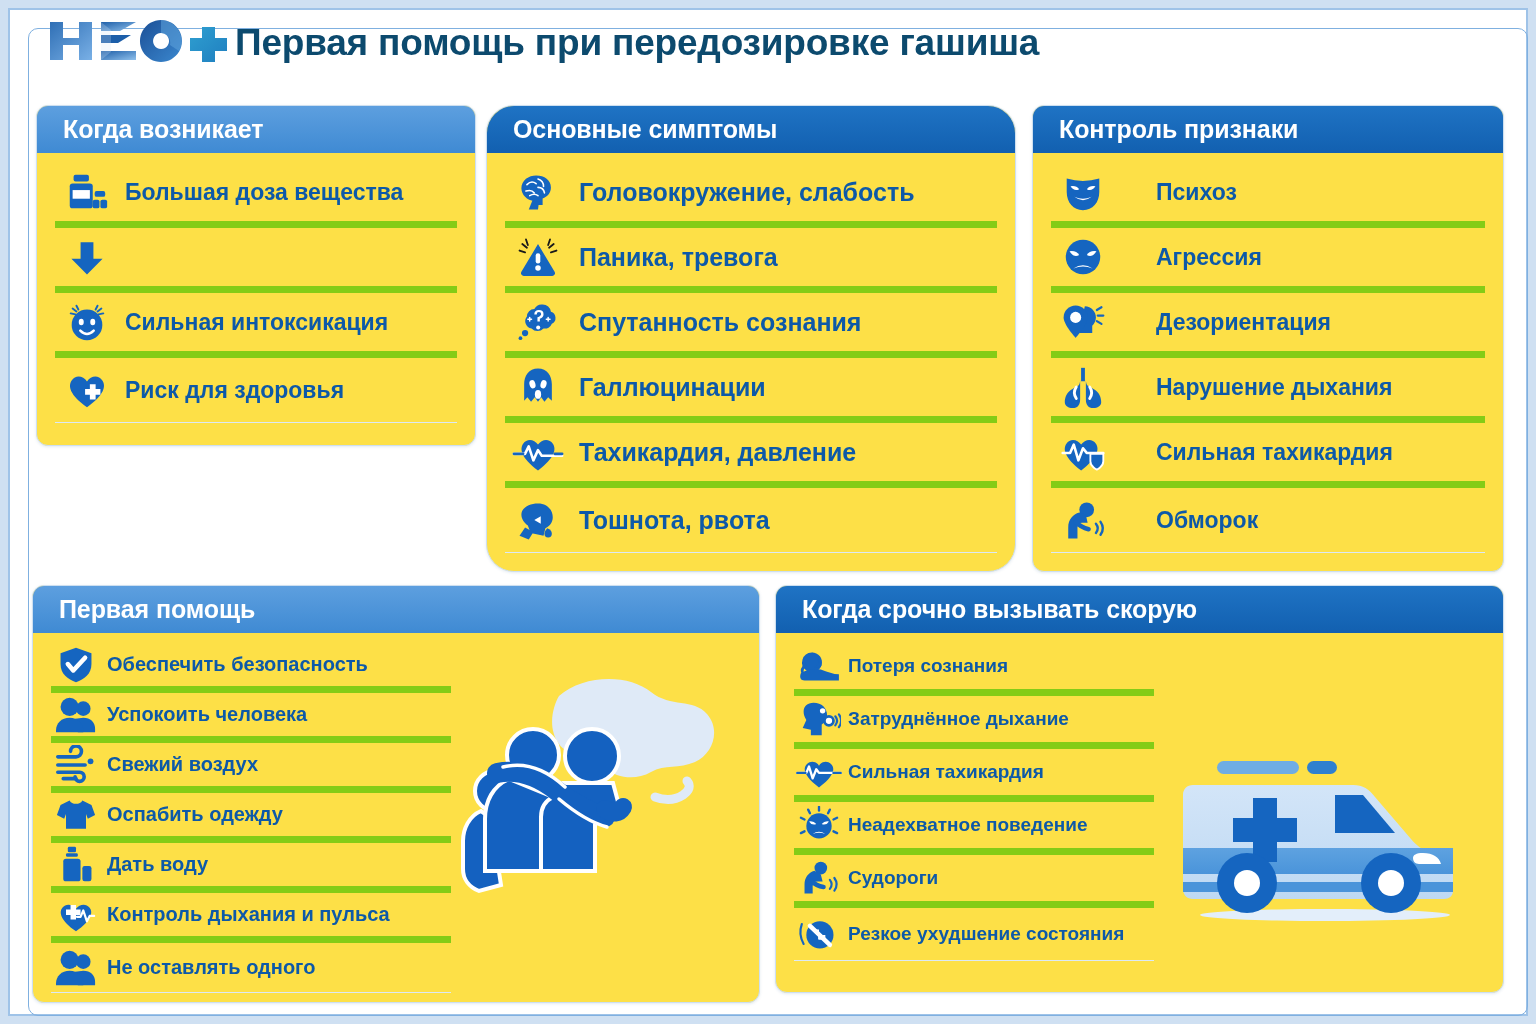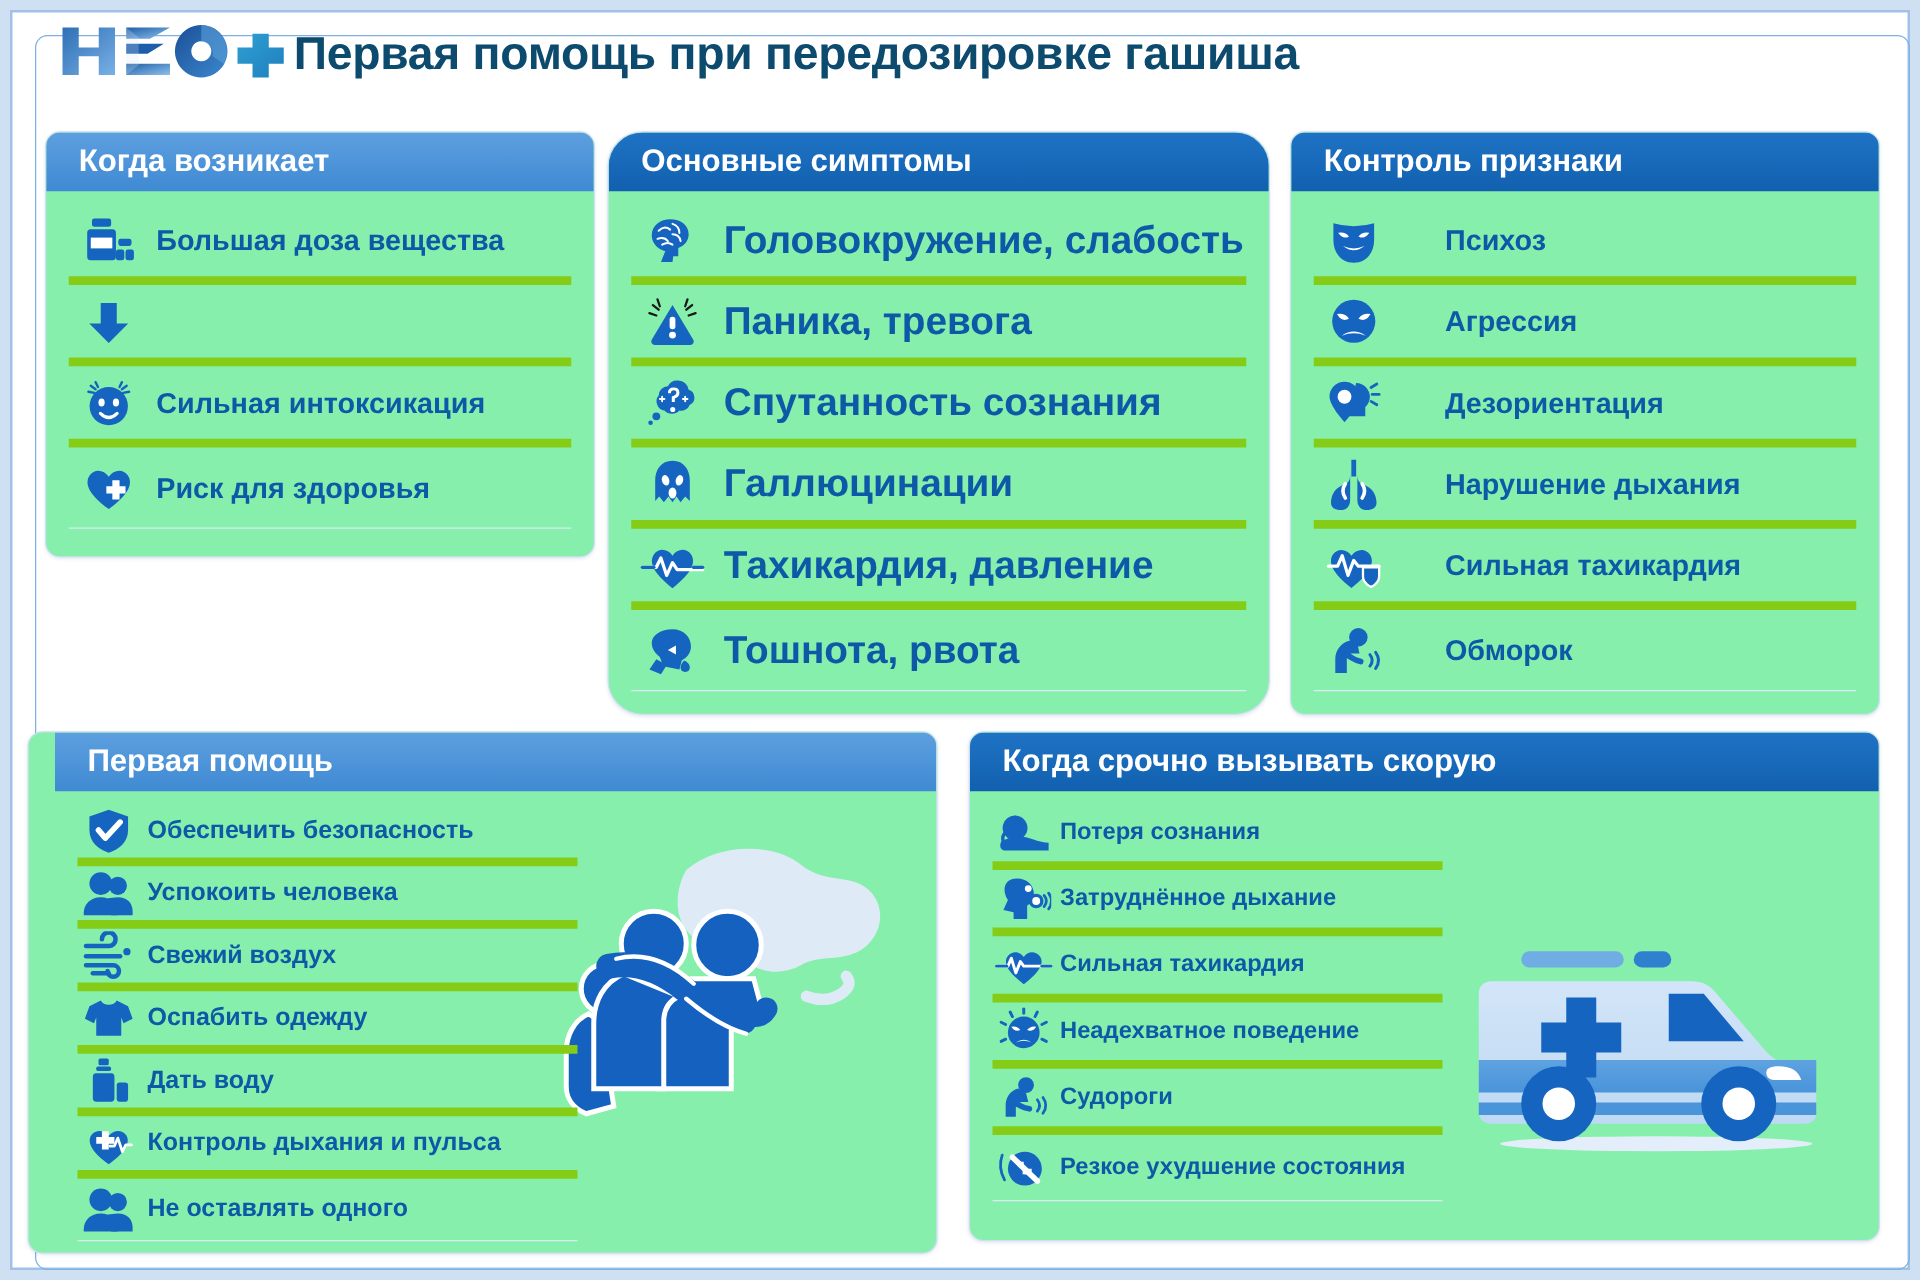--- a/index.html
+++ b/index.html
@@ -27,21 +27,21 @@
   .logo{position:absolute;left:44px;top:14px;width:190px;height:62px;}
   .title{
     position:absolute;left:235px;top:22px;
     font-size:37px;font-weight:bold;color:#0c4a6e;
     letter-spacing:-0.2px;white-space:nowrap;
   }
 
   
   .card{
     position:absolute;
-    background:#86efac;
+    background:#fde047;
     border:1px solid #cddff0;
     border-radius:12px;
     box-shadow:0 1px 3px rgba(40,90,150,.13);
     box-sizing:border-box;
     overflow:hidden;
   }
   .card-head{
     height:47px;
     display:flex;align-items:center;
     padding-left:26px;
@@ -72,28 +72,28 @@
 
   
   #card-when{left:36px;top:105px;width:440px;height:341px;}
   #card-when .row{height:65px;}
   #card-when .ico{width:64px;height:58px;}
   #card-when .lbl{font-size:23px;margin-left:6px;}
 
   #card-symptoms{left:486px;top:105px;width:530px;height:467px;border-radius:28px;}
   #card-symptoms .row{height:65px;}
   #card-symptoms .ico{width:66px;height:58px;}
-  #card-symptoms .lbl{font-size:31px;margin-left:8px;}
+  #card-symptoms .lbl{font-size:25px;margin-left:8px;}
 
   #card-danger{left:1032px;top:105px;width:472px;height:467px;}
   #card-danger .row{height:65px;gap:31px;}
   #card-danger .ico{width:64px;height:58px;}
   #card-danger .lbl{font-size:23px;margin-left:10px;}
 
-  #card-aid{left:22px;top:585px;width:728px;height:418px;padding-left:21px;}
+  #card-aid{left:32px;top:585px;width:728px;height:418px;}
   #card-aid .row{height:50px;width:400px;}
   #card-aid .ico{width:50px;height:44px;}
   #card-aid .lbl{font-size:20px;margin-left:6px;}
 
   #card-call{left:775px;top:585px;width:729px;height:408px;}
   #card-call .row{height:53px;width:360px;}
   #card-call .ico{width:50px;height:44px;}
   #card-call .lbl{font-size:19px;margin-left:4px;}
 
   .illus{position:absolute;}

